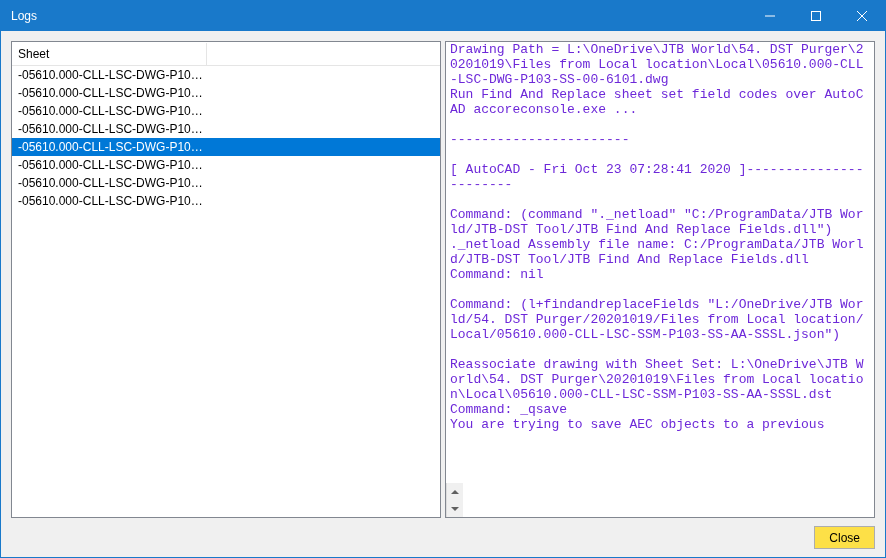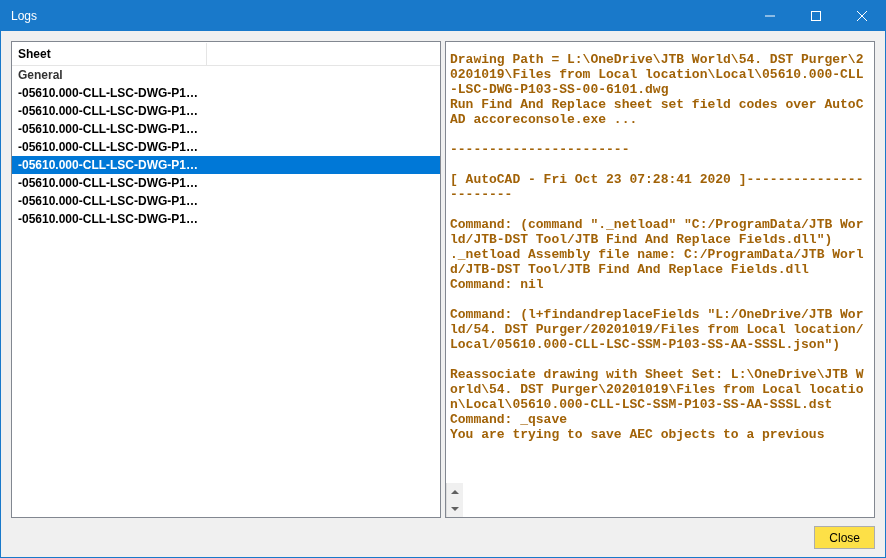--- a/index.html
+++ b/index.html
@@ -51,21 +51,20 @@
     flex-direction: column;
     padding: 10px 10px 8px 10px;
     gap: 8px;
     min-height: 0;
   }
   .panels {
     flex: 1;
     display: flex;
     gap: 4px;
     min-height: 0;
-    font-weight: bold;
   }
   .panel {
     flex: 1;
     background: #fff;
     border: 1px solid #828790;
     min-height: 0;
     min-width: 0;
     position: relative;
     display: flex;
     flex-direction: column;
@@ -119,28 +118,28 @@
   .row .cell-status { flex: 1; overflow: hidden; text-overflow: ellipsis; }
   .row.selected {
     background: #0078d7;
     color: #fff;
   }
   .log-panel {
     display: flex;
   }
   .log-text {
     flex: 1;
-    padding: 10px 4px;
+    padding: 0 4px;
     font-family: Consolas, "Courier New", monospace;
     font-size: 13px;
     line-height: 15px;
     white-space: pre-wrap;
     word-break: break-all;
     overflow: hidden;
-    color: #a16207;
+    color: #6d28d9;
   }
   .scrollbar-v {
     width: 17px;
     background: #f0f0f0;
     border-left: 1px solid #ddd;
     position: relative;
     display: flex;
     flex-direction: column;
   }
   .scroll-arrow {
@@ -200,21 +199,20 @@
   </div>
 
   <div class="client">
     <div class="panels">
 
       <div class="panel">
         <div class="list-header">
           <div class="col sheet">Sheet</div>
         </div>
         <div class="list-body" id="list-body">
-          <div class="group-header">General</div>
 
         <div class="row">
               <div class="cell-sheet">-05610.000-CLL-LSC-DWG-P103-SS-0...</div>
               <div class="cell-status"></div>
             </div>
             <div class="row">
               <div class="cell-sheet">-05610.000-CLL-LSC-DWG-P103-SS-0...</div>
               <div class="cell-status"></div>
             </div>
             <div class="row">

